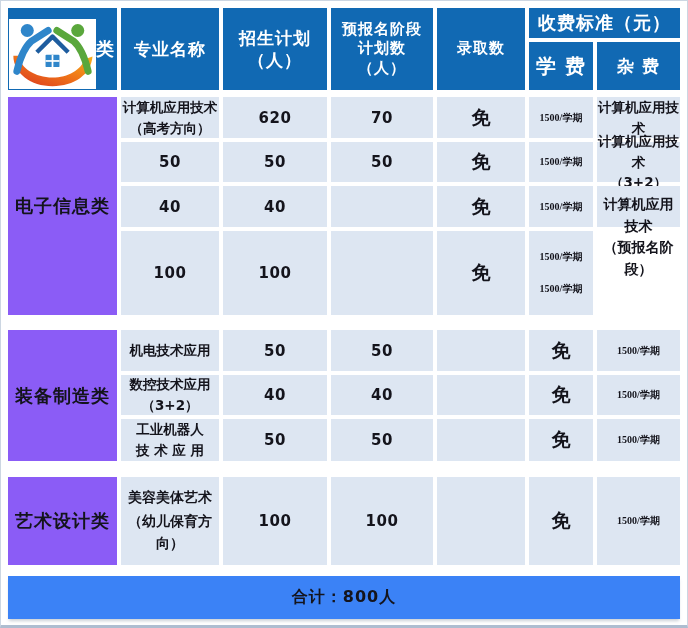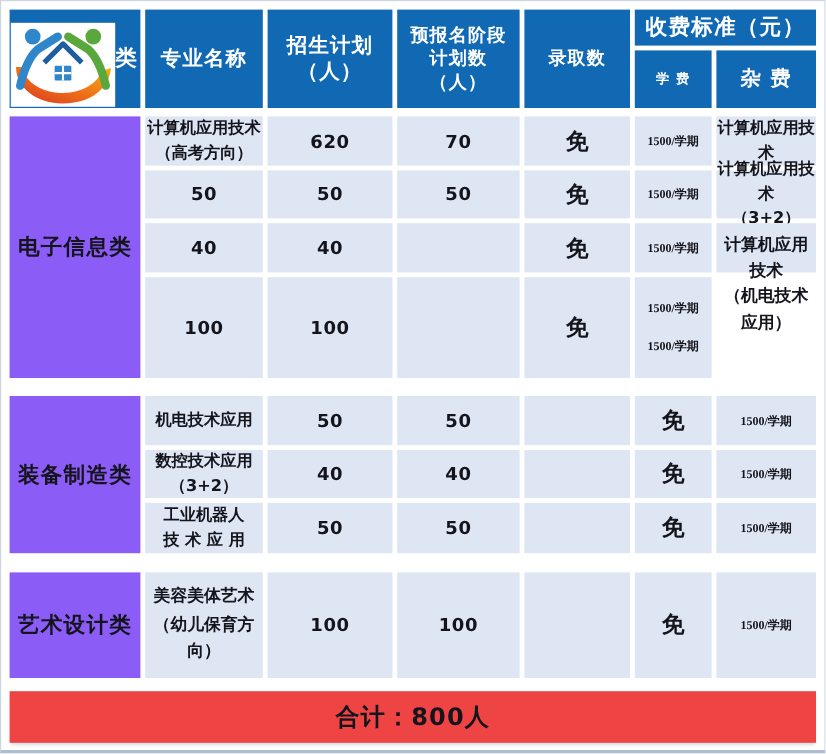--- a/index.html
+++ b/index.html
@@ -28,21 +28,21 @@
     display:flex; flex-direction:column; align-items:center; justify-content:center;
     font-size:16px; line-height:1.3; letter-spacing:1px; text-align:center;
   }
   .span2 { grid-row:1 / 3; }
   .h-cat { grid-column:1; position:relative; flex-direction:row; justify-content:flex-end; padding-right:2px; box-sizing:border-box; font-size:18px; }
   .h-major { grid-column:2; font-size:17px; }
   .h-plan { grid-column:3; font-size:17px; }
   .h-prereg { grid-column:4; font-size:15px; }
   .h-exam { grid-column:5; font-size:15px;gap:48px; }
   .h-feegrp { grid-column:6 / 8; grid-row:1; font-size:18px; }
-  .h-tuition { grid-column:6; grid-row:2; font-size:11px;text-align:right; }
+  .h-tuition { grid-column:6; grid-row:2; font-size:20px;text-align:right; }
   .h-misc { grid-column:7; grid-row:2; font-size:17px; }
 
   
   .logo {
     position:absolute; left:1px; top:11px; width:87px; height:70px;
     background:#ffffff; z-index:3;
   }
   .logo svg { width:100%; height:100%; display:block; }
 
   
@@ -68,23 +68,23 @@
   }
   .major { flex-direction:column; font-size:13.5px; line-height:1.55; text-align:center; }
   .major.loose { justify-content:space-evenly; font-size:14px; padding:8px 0; box-sizing:border-box; }
   .num  { font-size:15px; letter-spacing:0.5px; }
   .free { font-size:19px; }
   .fee  { font-size:10px;font-family:Liberation Serif, serif; }
   .fee-multi { flex-direction:column; justify-content:space-evenly; }
 
   
   .total {
-    margin-top:11px; height:43px; background:#ef4444;
+    margin-top:11px; height:43px; background:#3b82f6;
     display:flex; align-items:center; justify-content:center;
-    font-size:20px; font-weight:bold; letter-spacing:1px;
+    font-size:16px; font-weight:bold; letter-spacing:1px;
     box-shadow:0 3px 3px -1px rgba(110,120,140,0.35);
   }
 </style>
 </head>
 <body>
 
 <div class="frame"></div>
 
 <div class="tbl">
 
@@ -167,21 +167,21 @@
       <span>（3+2）</span>
     </div>
     <div class="cell num">40</div>
     <div class="cell num">40</div>
     <div class="cell num"></div>
     <div class="cell free">免</div>
     <div class="cell fee">1500/学期</div>
 
     <div class="cell major loose">
       <span>计算机应用技术</span>
-      <span>（机电技术应用）</span>
+      <span>（预报名阶段）</span>
     </div>
     <div class="cell num">100</div>
     <div class="cell num">100</div>
     <div class="cell num"></div>
     <div class="cell free">免</div>
     <div class="cell fee fee-multi">
       <span>1500/学期</span>
       <span>1500/学期</span>
     </div>
   </div>

